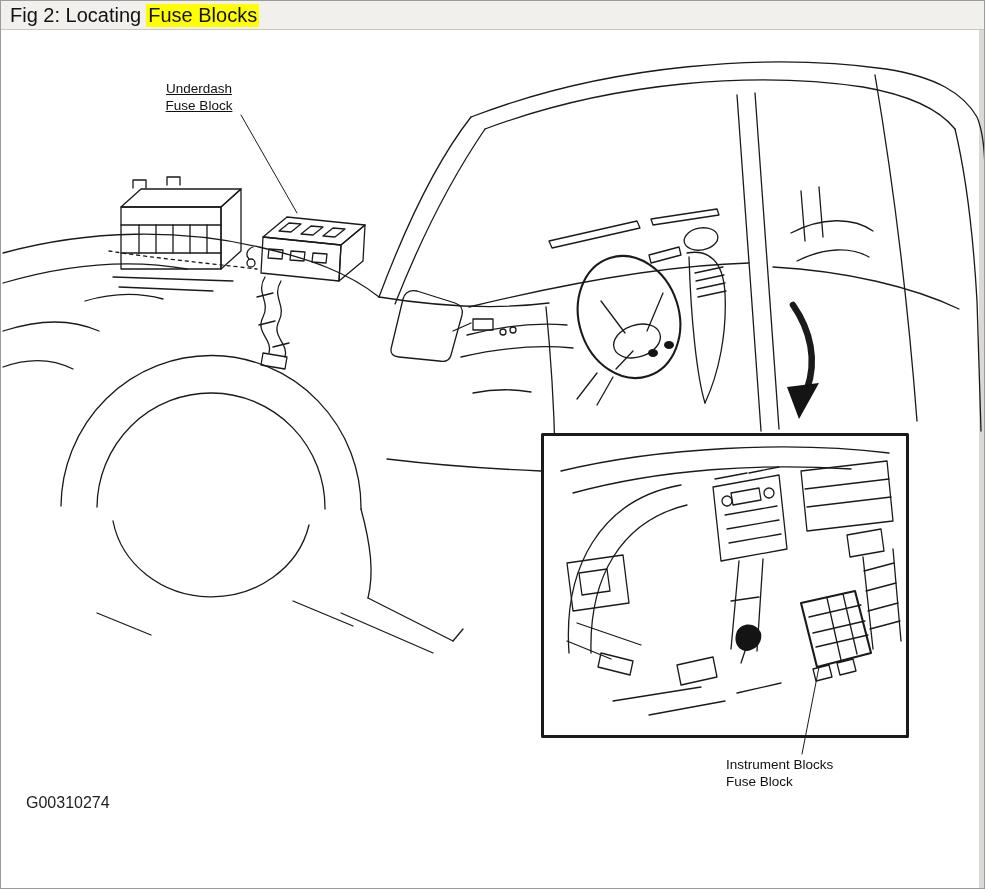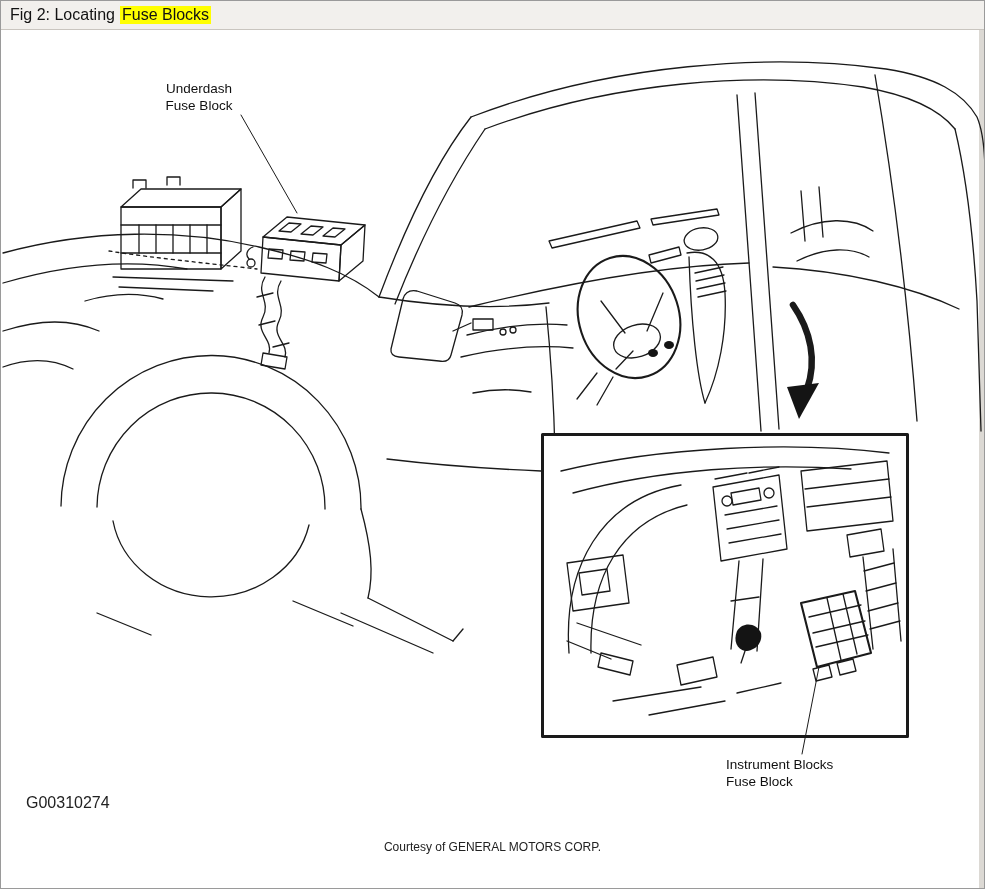--- a/index.html
+++ b/index.html
@@ -3,21 +3,21 @@
 <meta charset="utf-8">
 <style>
   * { margin:0; padding:0; box-sizing:border-box; }
   html,body { background:#ffffff; font-family:"Liberation Sans", sans-serif; }
   .page { position:relative; width:985px; height:889px; background:#ffffff;
           border:1px solid #9a9a9a; overflow:hidden; }
 
   .titlebar { position:absolute; top:0; left:0; right:0; height:29px;
               background:#f2f0ed; border-bottom:1px solid #c9c5bf;
               display:flex; align-items:center; padding:0 9px;
-              font-size:16px; color:#121212; }
+              font-size:20px; color:#121212; }
   .titlebar .hl { background:#ffff00; margin-left:5px; padding:0 2px; }
 
   .edge-strip { position:absolute; top:29px; right:0; bottom:0; width:5px;
                 background:#dcd9d4; }
 
   svg.art { position:absolute; left:0; top:0; }
   svg.art path, svg.art rect, svg.art ellipse, svg.art circle, svg.art line {
       fill:none; stroke:#1a1a1a; stroke-width:1.3;
       stroke-linecap:round; stroke-linejoin:round; }
   svg.art .thick { stroke-width:2.1; }
@@ -211,27 +211,26 @@
       <path d="M 600,652 L 632,660 L 629,674 L 597,666 Z"></path>
       <path d="M 612,700 L 700,686"></path>
       <path d="M 648,714 L 724,700"></path>
       <path d="M 736,692 L 780,682"></path>
       <path d="M 676,664 L 712,656 L 716,676 L 680,684 Z"></path>
     </g>
 
     <path class="thin" d="M 818,666 L 801,753"></path>
   </svg>
 
-  <div class="label center" style="left:150px; top:79px; width:96px;">
+  <div class="label center" style="left:150px; top:79px; width:96px;text-decoration:underline;">
     <div>Underdash</div>
     <div>Fuse Block</div>
   </div>
 
   <div class="label" style="left:725px; top:755px; width:150px;">
     <div>Instrument Blocks</div>
     <div>Fuse Block</div>
   </div>
 
   <div class="figid">G00310274</div>
 
-  <div class="credit">Courtesy of GENERAL MOTORS CORP.</div>
 
 </div>
 
 </body></html>

